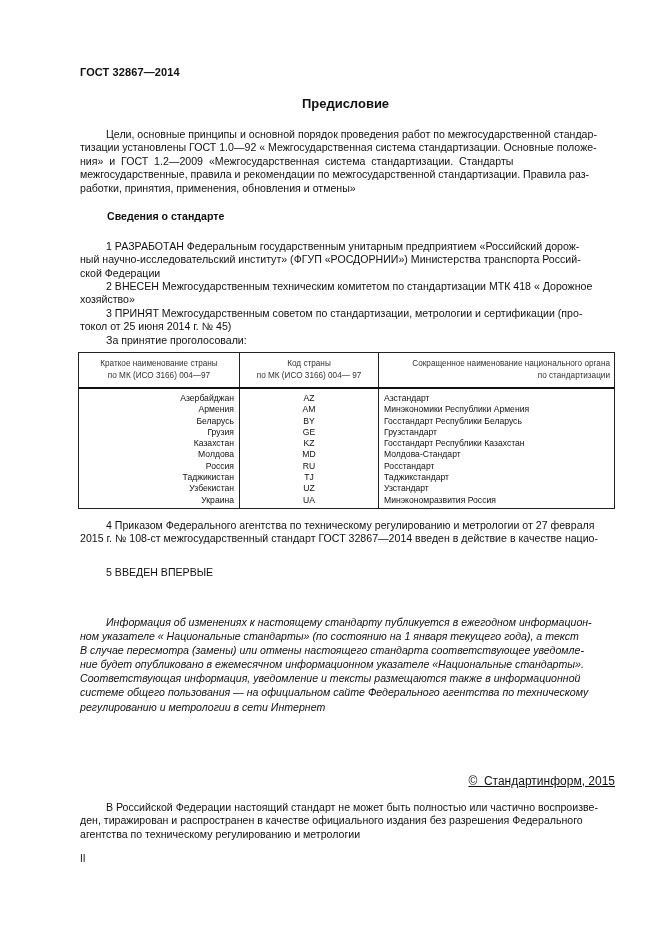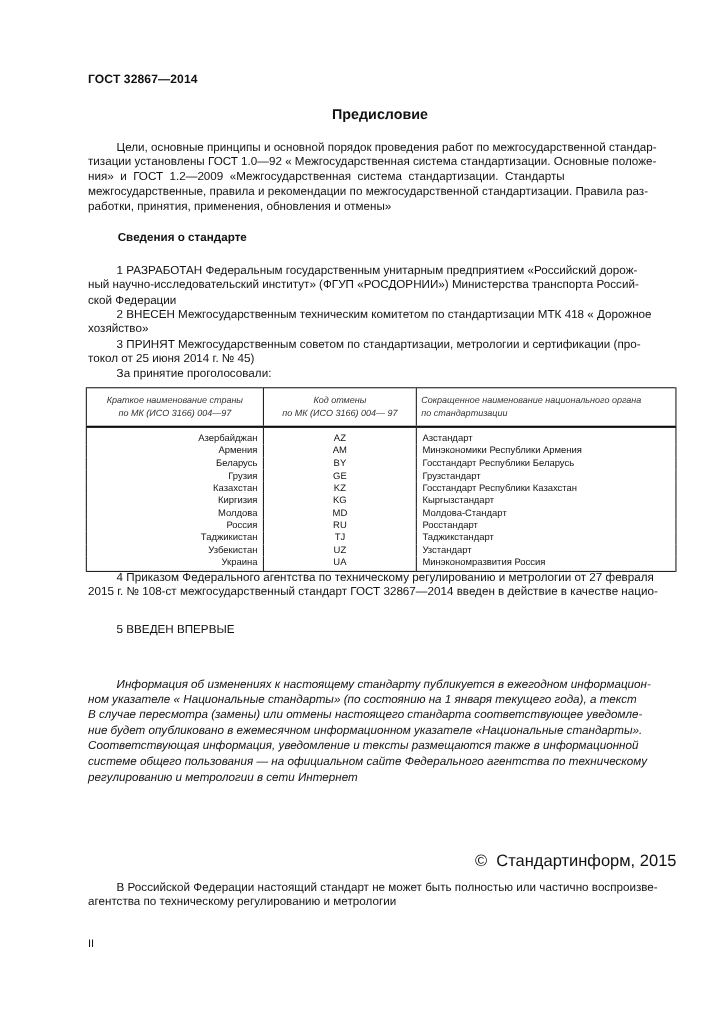--- a/index.html
+++ b/index.html
@@ -9,28 +9,28 @@
   .abs { position: absolute; }
   .doc-id { left: 80px; top: 66px; font-size: 11px; font-weight: bold; letter-spacing: 0.1px; }
   .title { left: 0; width: 661px; top: 96px; text-align: center; font-size: 13px; font-weight: bold; padding-left: 30px; box-sizing: border-box; }
   .para { left: 80px; width: 535px; font-size: 10.6px; line-height: 13.4px; text-align: justify; }
   .para .ind { display: inline-block; width: 26px; }
   .bold-head { left: 107px; font-size: 10.6px; font-weight: bold; }
   .it { font-style: italic; }
   table.tbl { position: absolute; left: 78px; top: 352px; width: 537px; border-collapse: collapse;
               font-size: 8.6px; border: 1px solid #222; }
   table.tbl th { font-weight: normal; text-align: center; vertical-align: middle; height: 34px;
-                 line-height: 12px; border-left: 1px solid #222; border-right: 1px solid #222; border-bottom: 2px solid #111; padding: 0 4px; color: #333; font-size: 8.2px; font-style: italic;}
+                 line-height: 12px; border-left: 1px solid #222; border-right: 1px solid #222; border-bottom: 2px solid #111; padding: 0 4px; color: #333; font-size: 8.2px;}
   table.tbl td { border-left: 1px solid #222; border-right: 1px solid #222; padding: 0 5px; line-height: 11.3px; height: 11.3px; }
   table.tbl tr.first td { padding-top: 4px; }
   table.tbl tr.last td { padding-bottom: 2px; }
   .c1 { width: 150px; text-align: right; }
   .c2 { width: 128px; text-align: center; }
   .c3 { text-align: left; }
-  .copyright { right: 46px; top: 774px; font-size: 15px; }
+  .copyright { right: 46px; top: 774px; font-size: 12px; text-decoration: underline; }
   .page-num { left: 80px; top: 853px; font-size: 10px; }
 </style>
 </head>
 <body>
 
 <div class="page">
 
   <div class="abs doc-id">ГОСТ  32867—2014</div>
   <div class="abs title">Предисловие</div>
 
@@ -64,23 +64,23 @@
     <span class="ind"></span><span>За принятие проголосовали:</span>
   </div>
 
   <table class="tbl">
     <thead>
       <tr>
         <th class="c1">
           <span>Краткое наименование страны</span><br><span>по МК (ИСО 3166) 004—97</span>
         </th>
         <th class="c2">
-          <span>Код отмены</span><br><span>по МК (ИСО 3166) 004— 97</span>
+          <span>Код страны</span><br><span>по МК (ИСО 3166) 004— 97</span>
         </th>
-        <th class="c3" style="text-align:left;">
+        <th class="c3" style="text-align:right;">
           <span>Сокращенное наименование национального органа</span><br><span>по стандартизации</span>
         </th>
       </tr>
     </thead>
     <tbody id="tbody">
         <tr class="first">
           <td class="c1">Азербайджан</td>
           <td class="c2">AZ</td>
           <td class="c3">Азстандарт</td>
         </tr>
@@ -96,25 +96,20 @@
         </tr>
         <tr>
           <td class="c1">Грузия</td>
           <td class="c2">GE</td>
           <td class="c3">Грузстандарт</td>
         </tr>
         <tr>
           <td class="c1">Казахстан</td>
           <td class="c2">KZ</td>
           <td class="c3">Госстандарт Республики Казахстан</td>
-        </tr>
-        <tr>
-          <td class="c1">Киргизия</td>
-          <td class="c2">KG</td>
-          <td class="c3">Кыргызстандарт</td>
         </tr>
         <tr>
           <td class="c1">Молдова</td>
           <td class="c2">MD</td>
           <td class="c3">Молдова-Стандарт</td>
         </tr>
         <tr>
           <td class="c1">Россия</td>
           <td class="c2">RU</td>
           <td class="c3">Росстандарт</td>
@@ -153,17 +148,18 @@
     <div>ние будет опубликовано в ежемесячном информационном указателе «Национальные стандарты».</div>
     <div>Соответствующая информация, уведомление и тексты размещаются также в информационной</div>
     <div>системе общего пользования — на официальном сайте Федерального агентства по техническому</div>
     <div>регулированию и метрологии в сети Интернет</div>
   </div>
 
   <div class="abs copyright" style="white-space:pre;">©  Стандартинформ, 2015</div>
 
   <div class="abs para" style="top:801px;">
     <div><span class="ind"></span><span>В Российской Федерации настоящий стандарт не может быть полностью или частично воспроизве-</span></div>
+    <div>ден, тиражирован и распространен в качестве официального издания без разрешения Федерального</div>
     <div>агентства по техническому регулированию и метрологии</div>
   </div>
 
   <div class="abs page-num">II</div>
 </div>
 
 </body></html>

